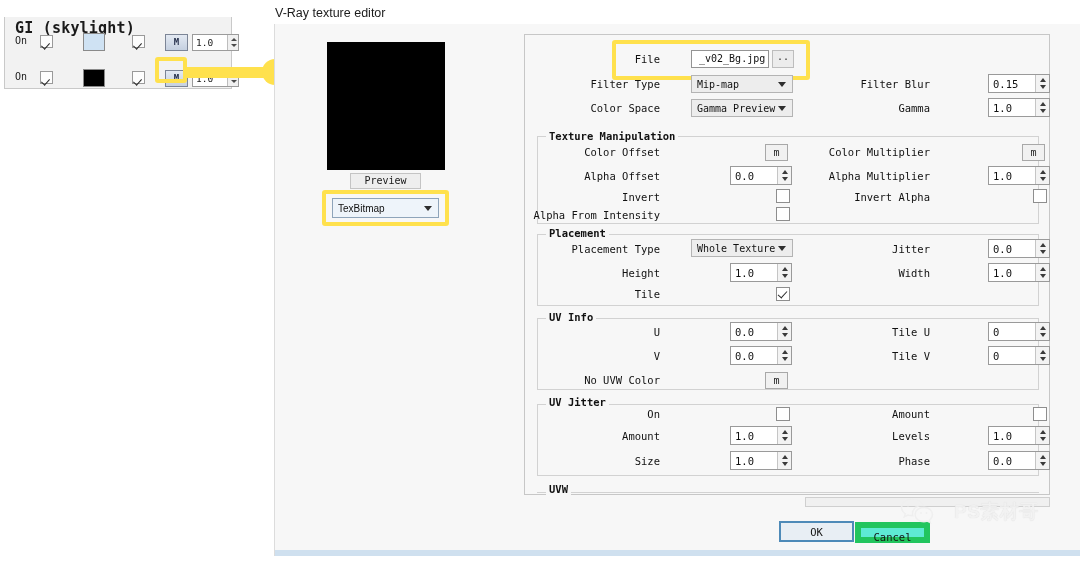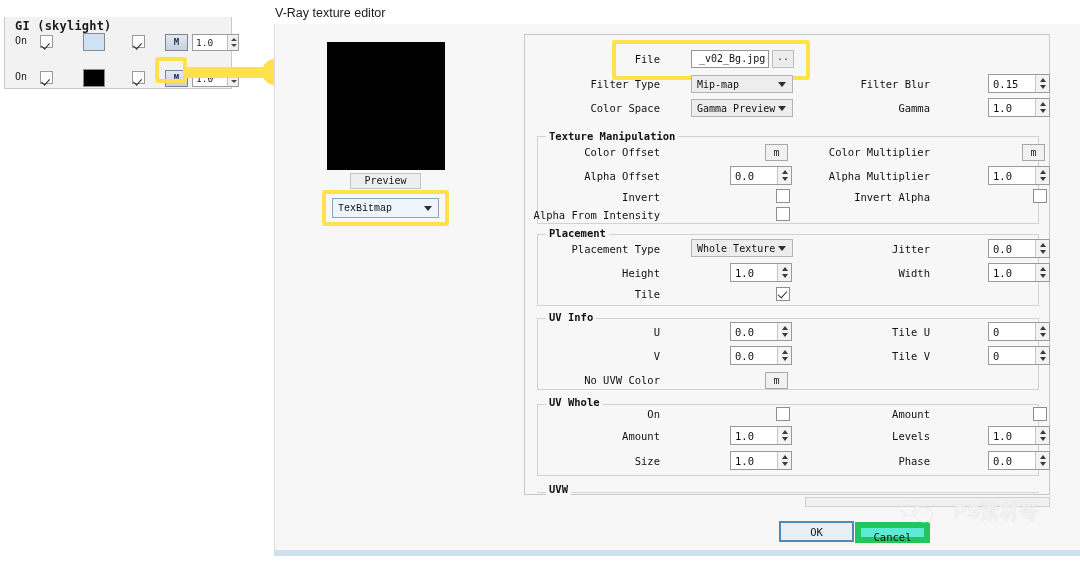--- a/index.html
+++ b/index.html
@@ -17,21 +17,21 @@
     position: absolute; left: 4px; top: 17px;
     width: 228px; height: 72px;
     background: #f2f2f2;
     border: 1px solid #c9c9c9;
     border-top: none;
   }
   .lp-row { position: absolute; left: 0; width: 228px; height: 36px; }
   .lp-title {
     position: absolute; left: 10px; top: 2px;
     font-family: "DejaVu Sans Mono", monospace;
-    font-size: 12px; font-weight: bold; color: #1a1a1a;
+    font-size: 15px; font-weight: bold; color: #1a1a1a;
     letter-spacing: .2px; white-space: nowrap;
   }
   .lp-on {
     position: absolute; left: 10px; top: 18px;
     font-family: "DejaVu Sans Mono", monospace;
     font-size: 10px; color: #1a1a1a;
   }
   .cbx {
     position: absolute; width: 13px; height: 13px;
     background: #fdfdfd; border: 1px solid #9a9a9a;
@@ -113,21 +113,21 @@
     font-size: 10px; color: #1a1a1a; text-align: center; line-height: 14px;
   }
   .type-combo {
     position: absolute; left: 332px; top: 198px;
     width: 107px; height: 20px;
     background: #eef4fa; border: 1px solid #8ea4ba;
     display: flex; align-items: center;
   }
   .type-combo .lbl {
     flex: 1; padding-left: 5px;
-    font-family: Liberation Mono, monospace;
+    font-family: Liberation Sans, sans-serif;
     font-size: 10px; color: #101010;
   }
 
   
   .groupbox {
     position: absolute; left: 524px; top: 34px;
     width: 526px; height: 461px;
     border: 1px solid #c7c7c7; background: #f7f7f7;
   }
 
@@ -387,21 +387,21 @@
     <span class="v">0</span>
     <span class="ar"></span>
   </div>
   <div class="row-label" style="left:830px; top:350px; width:100px;">Tile V</div>
   <div class="num" style="left:988px; top:346px;">
     <span class="v">0</span>
     <span class="ar"></span>
   </div>
 
   <div class="fieldset" style="left:537px; top:404px; width:502px; height:72px;"></div>
-  <div class="sec-label" style="left:546px; top:396px;">UV Whole</div>
+  <div class="sec-label" style="left:546px; top:396px;">UV Jitter</div>
 
   <div class="row-label" style="left:600px; top:408px; width:60px;">On</div>
   <div class="chk" style="left:776px; top:407px;"></div>
   <div class="row-label" style="left:570px; top:430px; width:90px;">Amount</div>
   <div class="num" style="left:730px; top:426px;">
     <span class="v">1.0</span>
     <span class="ar"></span>
   </div>
   <div class="row-label" style="left:590px; top:455px; width:70px;">Size</div>
   <div class="num" style="left:730px; top:451px;">

